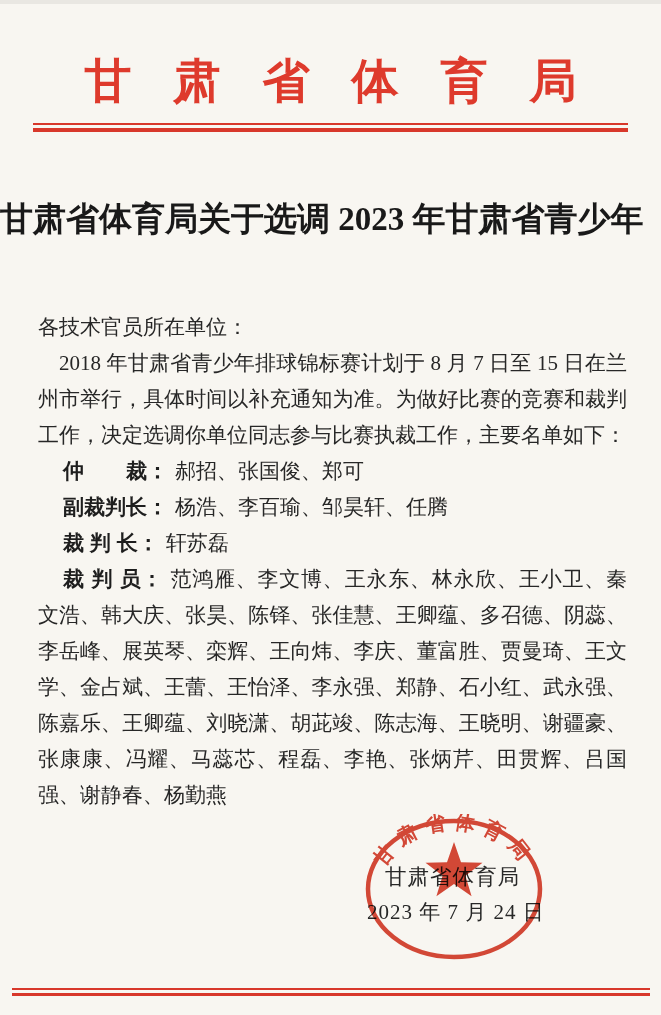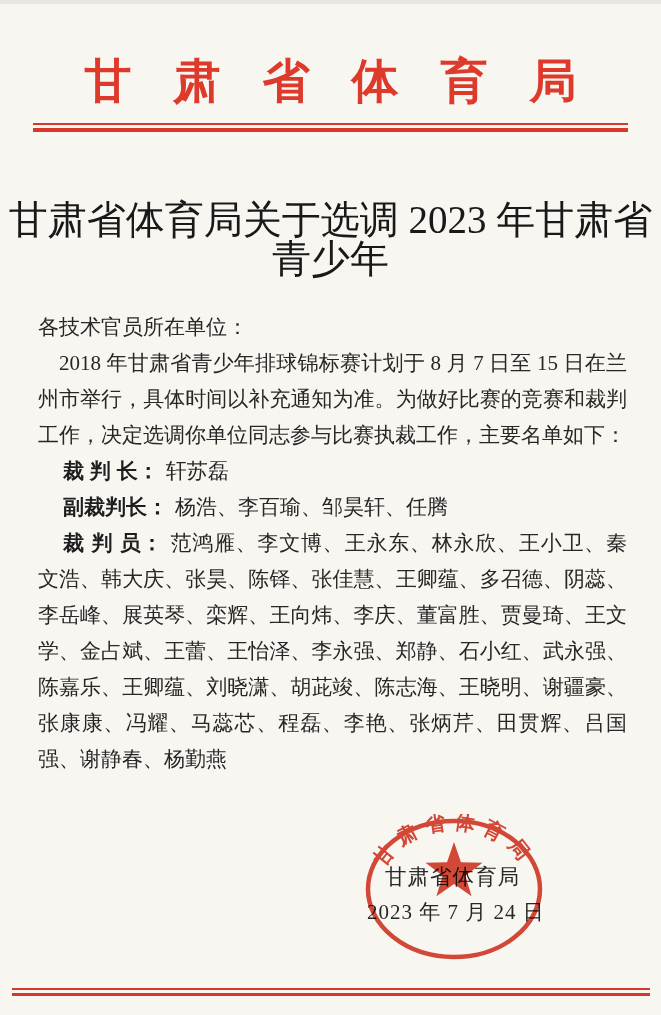--- a/index.html
+++ b/index.html
@@ -22,22 +22,21 @@
     font-family:"Liberation Serif","DejaVu Serif",serif;
     white-space:nowrap;
   }
   .rule-top{position:absolute;left:33px;right:33px;top:119px;}
   .rule-top .thin{height:2px;background:#d8382b;}
   .rule-top .gap{height:3px;}
   .rule-top .thick{height:4px;background:#d8382b;}
   
   .doc-title{
     position:absolute;top:196px;left:0;right:0;
-    text-align:center;
-    font-size:39px;font-weight:400;
+    font-size:33px;font-weight:700;
     line-height:39px;color:#191919;
   }
   
   .content{
     position:absolute;top:305px;left:38px;right:34px;
     font-size:21px;line-height:36px;
     text-align:justify;
     color:#272727;
   }
   .content p{margin:0;padding:0;}
@@ -89,24 +88,27 @@
   </div>
 
   <div class="doc-title">
     <span>甘肃省体育局关于选调 2023 年甘肃省青少年</span><br>
   </div>
 
   <div class="content">
     <p>各技术官员所在单位：</p>
     <p class="para-indent">2018 年甘肃省青少年排球锦标赛计划于 8 月 7 日至 15 日在兰州市举行，具体时间以补充通知为准。为做好比赛的竞赛和裁判工作，决定选调你单位同志参与比赛执裁工作，主要名单如下：</p>
     <p class="roster">
-      <span class="roster-label">裁 判 长：</span><span>轩苏磊</span>
+      <span class="roster-label">仲　　裁：</span><span>郝招、张国俊、郑可</span>
     </p>
     <p class="roster">
       <span class="roster-label">副裁判长：</span><span>杨浩、李百瑜、邹昊轩、任腾</span>
+    </p>
+    <p class="roster">
+      <span class="roster-label">裁 判 长：</span><span>轩苏磊</span>
     </p>
     <p class="roster">
       <span class="roster-label">裁 判 员：</span><span>范鸿雁、李文博、王永东、林永欣、王小卫、秦文浩、韩大庆、张昊、陈铎、张佳慧、王卿蕴、多召德、阴蕊、李岳峰、展英琴、栾辉、王向炜、李庆、董富胜、贾曼琦、王文学、金占斌、王蕾、王怡泽、李永强、郑静、石小红、武永强、陈嘉乐、王卿蕴、刘晓潇、胡茈竣、陈志海、王晓明、谢疆豪、张康康、冯耀、马蕊芯、程磊、李艳、张炳芹、田贯辉、吕国强、谢静春、杨勤燕</span>
     </p>
   </div>
 
   <div class="sig-name">甘肃省体育局</div>
   <div class="sig-date">2023 年 7 月 24 日</div>
 
   <div class="seal">

